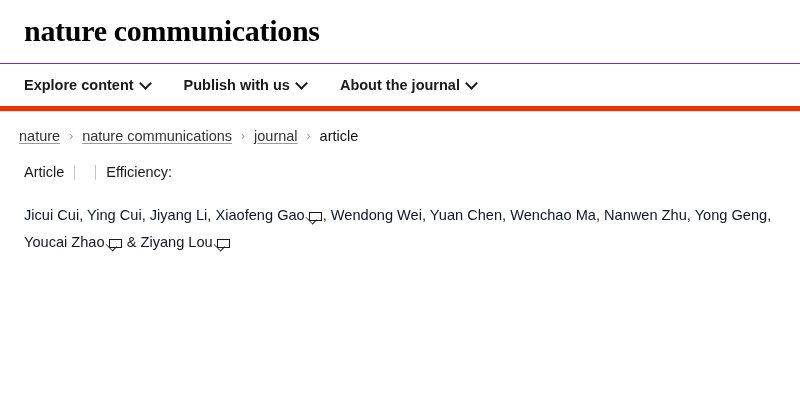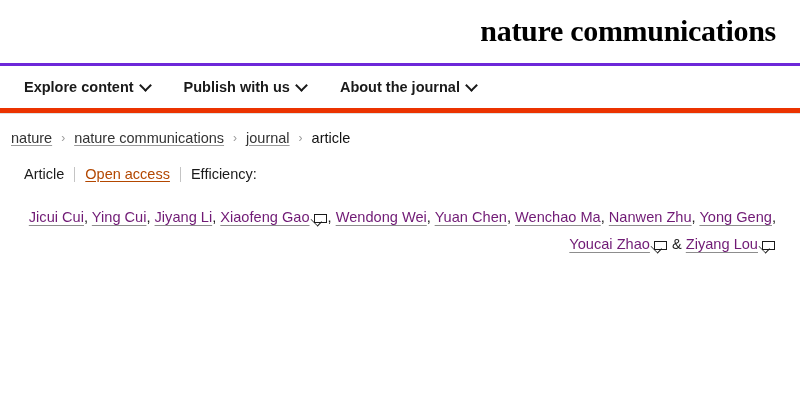--- a/index.html
+++ b/index.html
@@ -12,40 +12,39 @@
     height: 414px;
     font-family: "Liberation Sans", sans-serif;
     color: #000000;
     overflow: hidden;
   }
   .page {
     position: relative;
     width: 800px;
     height: 359px;
     background: #ffffff;
-    text-align: right;
   }
 
   
   .masthead {
     padding: 14px 24px 6px 24px;
   }
   .journal-title {
     font-family: "Liberation Serif", serif;
     font-weight: 700;
     font-size: 30px;
     letter-spacing: -0.3px;
     color: #000000;
     line-height: 1.1;
     display: block;
   }
 
   
   .navbar {
-    border-top: 3px solid #6d28d9;
+    border-top: 1px solid #6d28d9;
     margin-top: 10px;
     padding: 0 24px;
     display: flex;
     align-items: center;
     gap: 34px;
     height: 42px;
   }
   .nav-item {
     display: flex;
     align-items: center;
@@ -82,21 +81,21 @@
     width: 100%;
   }
   .thin-rule {
     height: 1px;
     background: #e0e0e0;
     width: 100%;
   }
 
   
   .breadcrumb {
-    padding: 16px 24px 0 11px;
+    padding: 16px 24px 0 19px;
     display: flex;
     align-items: center;
     gap: 9px;
     font-size: 14.5px;
     color: #333;
     flex-wrap: nowrap;
   }
   .crumb-link {
     color: #333333;
     text-decoration: underline;
@@ -150,22 +149,21 @@
   }
 
   
   .authors {
     padding: 22px 24px 0 24px;
     font-size: 14.6px;
     line-height: 1.85;
     color: #1a1a1a;
   }
   .author {
-    color: #701a75;
-    text-decoration: underline;
+    color: #0f172a;
     text-decoration-color: #8d8d8d;
     text-underline-offset: 3px;
     cursor: pointer;
     white-space: nowrap;
   }
   .env-icon {
     display: inline-block;
     width: 13px;
     height: 9px;
     border: 1.3px solid #1a1a1a;
@@ -226,21 +224,20 @@
     <span class="crumb-link">nature communications</span>
     <span class="crumb-sep">›</span>
     <span class="crumb-link">journal</span>
     <span class="crumb-sep">›</span>
     <span class="crumb-current">article</span>
   </div>
 
   <div class="meta">
     <span class="txt">Article</span>
     <span class="divider"></span>
-    <span class="open-access">Open access</span>
     <span class="divider"></span>
     <span class="txt">Efficiency:</span>
   </div>
 
 
   <div class="authors">
     <span class="author">Jicui Cui</span><span class="comma">, </span><span class="author">Ying Cui</span><span class="comma">, </span><span class="author">Jiyang Li</span><span class="comma">, </span><span class="author">Xiaofeng Gao</span><span class="env-icon"></span><span class="comma">, </span><span class="author">Wendong Wei</span><span class="comma">, </span><span class="author">Yuan Chen</span><span class="comma">, </span><span class="author">Wenchao Ma</span><span class="comma">, </span><span class="author">Nanwen Zhu</span><span class="comma">, </span><span class="author">Yong Geng</span><span class="comma">, </span><span class="author">Youcai Zhao</span><span class="env-icon"></span> <span class="amp">&amp;</span> <span class="author">Ziyang Lou</span><span class="env-icon"></span>
   </div>
 
 </div>

